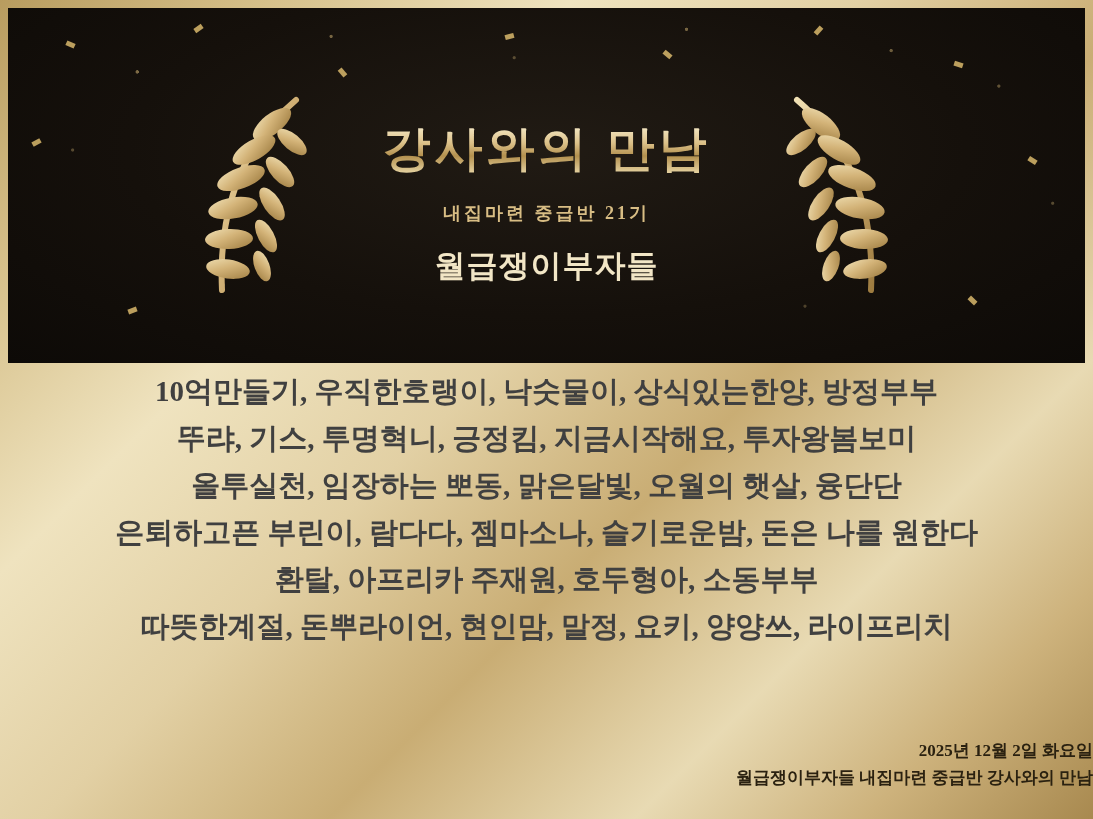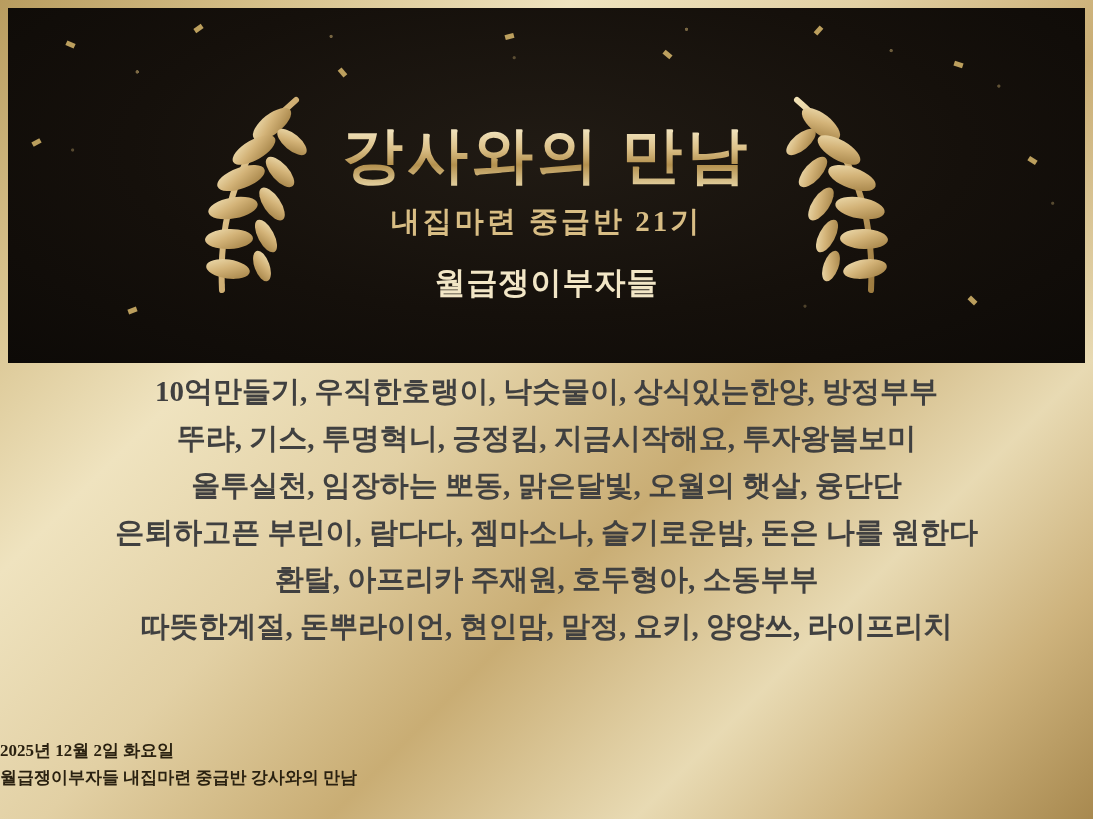--- a/index.html
+++ b/index.html
@@ -69,34 +69,34 @@
 
   .banner-center {
     position: absolute;
     left: 0;
     right: 0;
     top: 116px;
     text-align: center;
     z-index: 4;
   }
   .banner-title {
-    font-size: 61px;
+    font-size: 48px;
     font-weight: bold;
     letter-spacing: 4px;
     line-height: 1.05;
     background: linear-gradient(180deg, #f6eccb 0%, #e0c храм 0%, #dcc189 38%, #b3904e 62%, #e7d5a5 100%);
     background: linear-gradient(180deg, #f7edcd 0%, #dcc189 38%, #b3904e 64%, #e7d5a5 100%);
     -webkit-background-clip: text;
     background-clip: text;
     color: transparent;
     -webkit-text-fill-color: transparent;
   }
   .banner-sub {
-    margin-top: 14px;
-    font-size: 29px;
+    margin-top: 27px;
+    font-size: 18px;
     font-weight: bold;
     letter-spacing: 3px;
     color: #d8bd84;
   }
   .banner-group {
     margin-top: 20px;
     font-size: 31px;
     font-weight: bold;
     letter-spacing: 1px;
     color: #f2e6c6;
@@ -118,21 +118,21 @@
     letter-spacing: 0px;
     white-space: nowrap;
   }
 
   
   .footer {
     position: absolute;
     left: 0;
     right: 0;
     bottom: 28px;
-    text-align: left;
+    text-align: right;
     color: #2a2110;
   }
   .footer div {
     font-size: 17px;
     font-weight: bold;
     line-height: 1.55;
   }
 </style>
 </head>
 <body>

